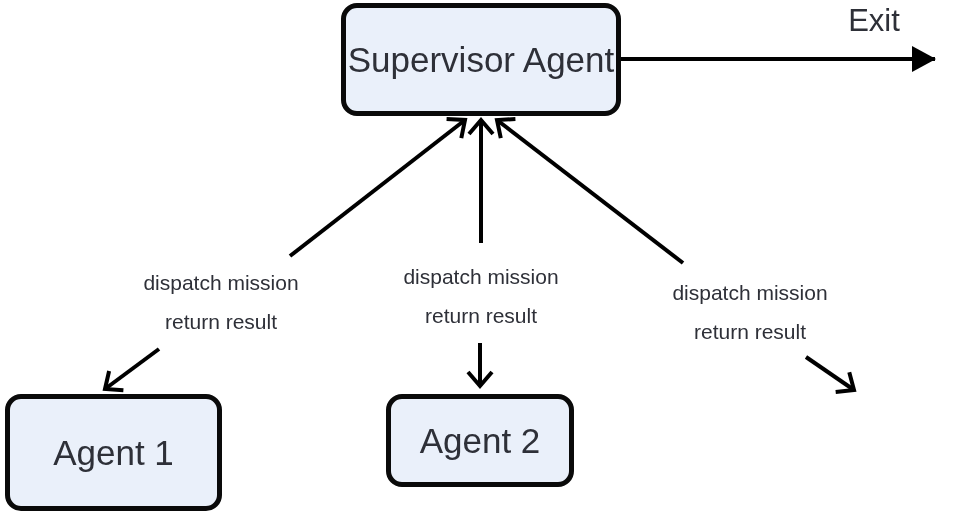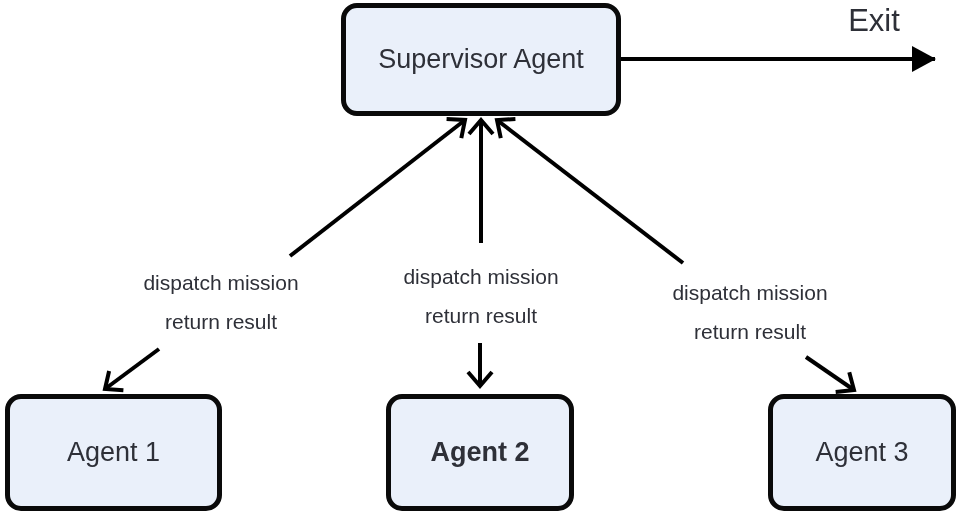--- a/index.html
+++ b/index.html
@@ -20,26 +20,26 @@
   }
   .edges{position:absolute;left:0;top:0;width:960px;height:519px;}
   .edge{stroke:var(--arrow);stroke-width:4;fill:none;}
   .node{
     position:absolute;
     box-sizing:border-box;
     background:var(--node-fill);
     border:5px solid var(--node-border);
     border-radius:16px;
     display:flex;align-items:center;justify-content:center;
-    font-size:27px;
+    font-size:35px;
     color:var(--text);
   }
   .node-supervisor{left:341px;top:3px;width:280px;height:113px;}
   .node-agent1{left:5px;top:394px;width:217px;height:117px;}
-  .node-agent2{left:386px;top:394px;width:188px;height:117px;font-weight:bold;}
+  .node-agent2{left:386px;top:394px;width:188px;height:93px;}
   .node-agent3{left:768px;top:394px;width:188px;height:117px;}
   .edge-label{
     position:absolute;
     transform:translate(-50%,-50%);
     text-align:center;
     font-size:21px;
     line-height:39px;
     white-space:nowrap;
     color:var(--text);
   }
@@ -87,23 +87,20 @@
   </div>
 
   <div class="node node-agent1">
     <span>Agent 1</span>
   </div>
 
   <div class="node node-agent2">
     <span>Agent 2</span>
   </div>
 
-  <div class="node node-agent3">
-    <span>Agent 3</span>
-  </div>
 
   <div class="edge-label edge-label-1">
     <div>dispatch mission</div>
     <div>return result</div>
   </div>
 
   <div class="edge-label edge-label-2">
     <div>dispatch mission</div>
     <div>return result</div>
   </div>

